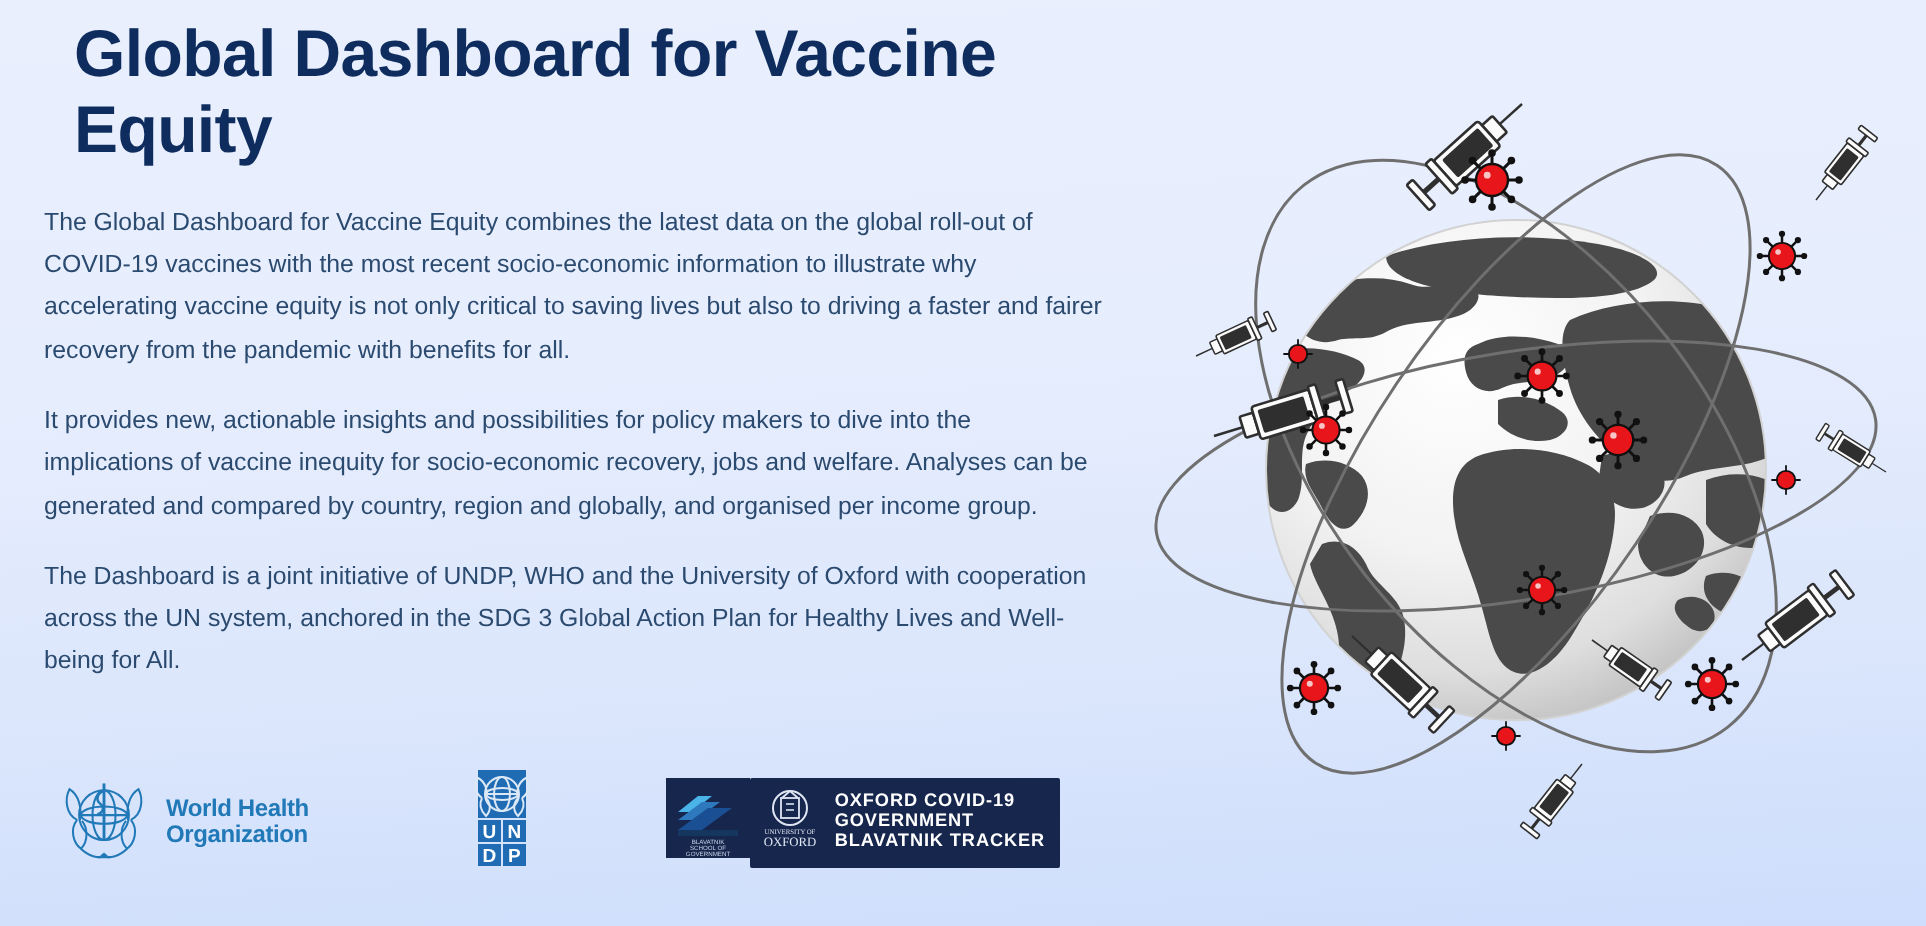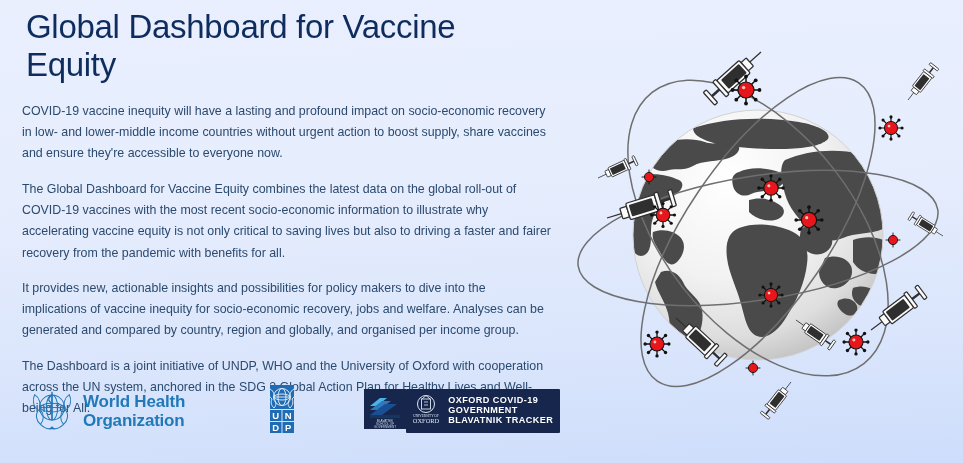--- a/index.html
+++ b/index.html
@@ -9,39 +9,39 @@
     background:linear-gradient(177deg,#e9effd 0%,#e6edfd 40%,#dbe6fc 72%,#cdddfb 100%);
     position:relative;
   }
   .page{position:relative;width:963px;height:463px;}
 
   
   .content{
     position:absolute;left:22px;top:8px;width:530px;
   }
   .title{
-    font-size:33px;line-height:1.16;font-weight:normal;
-    color:#0e2d5e;letter-spacing:-0.3px;margin:0 0 16px 4px;
+    font-size:33px;line-height:1.16;font-weight:bold;
+    color:#0e2d5e;letter-spacing:-0.3px;margin:0 0 16px 15px;
     max-width:500px;
   }
   .para{
     font-size:12.4px;line-height:1.72;color:#2b4a6f;
     margin:0 0 14px 0;
   }
   .para:last-child{margin-bottom:0;}
 
   
   .logos{
     position:absolute;left:28px;top:385px;
     display:flex;align-items:center;height:52px;
   }
   .logo-who{display:flex;align-items:center;gap:7px;}
   .who-text{
     display:flex;flex-direction:column;justify-content:center;
-    color:#2179b8;font-weight:bold;font-size:17px;line-height:1.12;
+    color:#2179b8;font-weight:bold;font-size:12px;line-height:1.12;
     letter-spacing:-0.2px;
   }
   .logo-undp{margin-left:80px;}
   .logo-oxford{margin-left:65px;display:flex;gap:0px;}
   .ox-block{
     background:#16264d;display:flex;align-items:center;
     padding:4px 7px 4px 5px;gap:7px;border-radius:1px;
   }
   .ox-words{display:flex;flex-direction:column;line-height:1.08;}
   .ox-words span{
@@ -53,21 +53,20 @@
   
   .art{position:absolute;right:0;top:0;width:410px;height:463px;}
 </style>
 </head>
 <body>
 
 <div class="page">
 
   <div class="content">
     <h1 class="title">Global Dashboard for Vaccine Equity</h1>
-    <p class="para">COVID-19 vaccine inequity will have a lasting and profound impact on socio-economic recovery in low- and lower-middle income countries without urgent action to boost supply, share vaccines and ensure they're accessible to everyone now.</p>
     <p class="para">The Global Dashboard for Vaccine Equity combines the latest data on the global roll-out of COVID-19 vaccines with the most recent socio-economic information to illustrate why accelerating vaccine equity is not only critical to saving lives but also to driving a faster and fairer recovery from the pandemic with benefits for all.</p>
     <p class="para">It provides new, actionable insights and possibilities for policy makers to dive into the implications of vaccine inequity for socio-economic recovery, jobs and welfare. Analyses can be generated and compared by country, region and globally, and organised per income group.</p>
     <p class="para">The Dashboard is a joint initiative of UNDP, WHO and the University of Oxford with cooperation across the UN system, anchored in the SDG 3 Global Action Plan for Healthy Lives and Well-being for All.</p>
   </div>
 
   <div class="logos">
 
     <div class="logo-who">
       <span>
         <svg width="48" height="48" viewBox="0 0 100 100">

